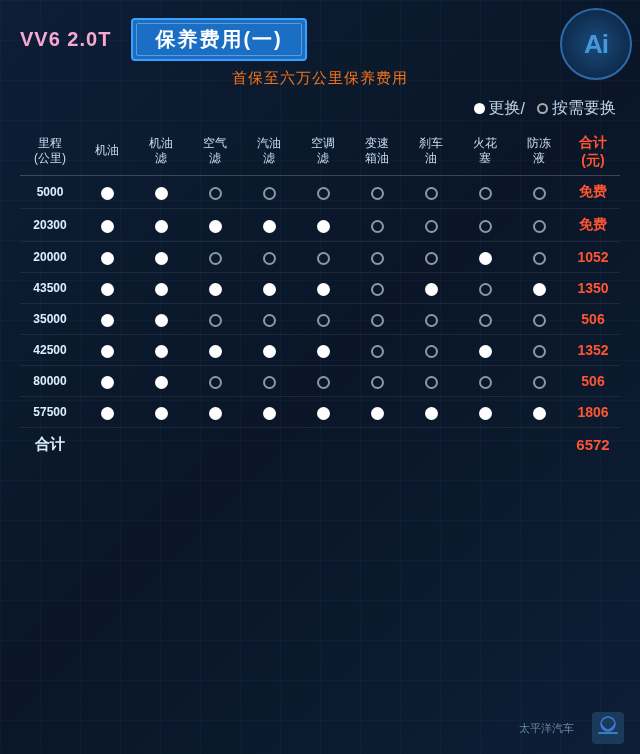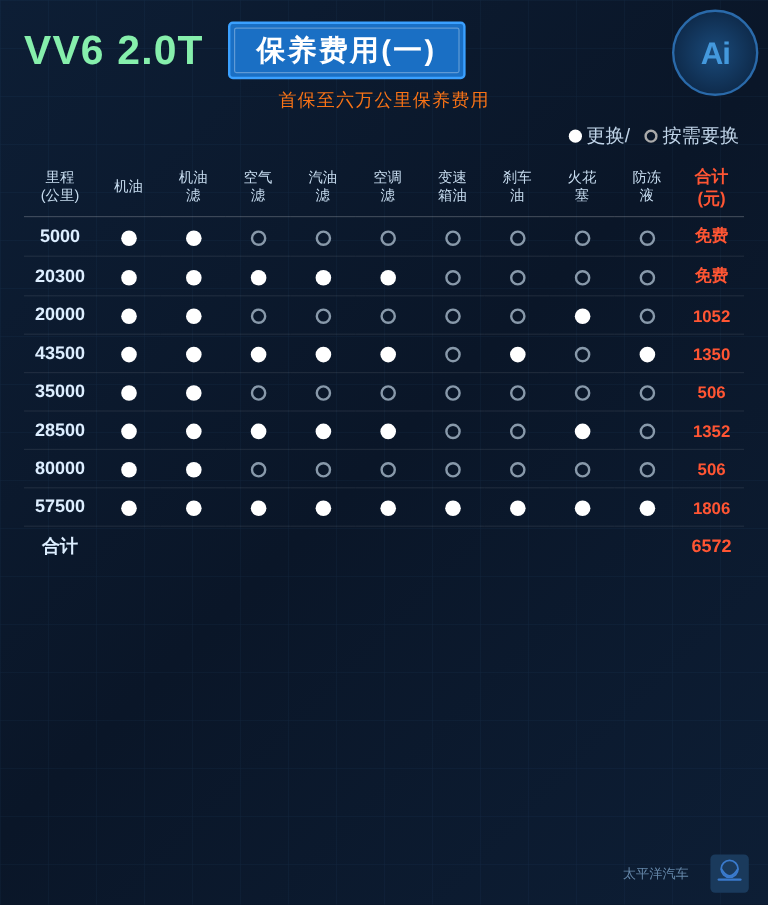--- a/index.html
+++ b/index.html
@@ -22,32 +22,32 @@
       position: relative;
       z-index: 1;
       padding: 18px 20px 10px 20px;
     }
     .header-row {
       display: flex;
       align-items: center;
       margin-bottom: 8px;
     }
     .model-title {
-      font-size: 34px;
-      font-weight: bold;
-      color: #86efac;
+      font-size: 20px;
+      font-weight: bold;
+      color: #f9a8d4;
       letter-spacing: 1px;
       margin-right: 20px;
     }
     .title-badge {
       background: #1a6fc4;
       border: 2px solid #3aa0ff;
       border-radius: 4px;
       padding: 6px 22px;
-      font-size: 24px;
+      font-size: 20px;
       font-weight: bold;
       color: #ffffff;
       letter-spacing: 2px;
       position: relative;
     }
     .title-badge::before {
       content: '';
       position: absolute;
       top: 3px; left: 3px; right: 3px; bottom: 3px;
       border: 1px solid rgba(255,255,255,0.3);
@@ -107,21 +107,21 @@
       text-align: center;
       width: 60px;
     }
     td {
       text-align: center;
       padding: 7px 2px;
       font-size: 13px;
       border-bottom: 1px solid rgba(255,255,255,0.08);
     }
     td:first-child {
-      font-size: 15px;
+      font-size: 12px;
       color: #ddeeff;
       font-weight: bold;
     }
     .total-col {
       color: #ff5533;
       font-weight: bold;
       font-size: 14px;
     }
     th.total-col {
       color: #ff5533;
@@ -298,21 +298,21 @@
       <td><span class="circle-empty"></span></td>
       <td><span class="circle-empty"></span></td>
       <td><span class="circle-empty"></span></td>
       <td><span class="circle-empty"></span></td>
       <td><span class="circle-empty"></span></td>
       <td><span class="circle-empty"></span></td>
       <td><span class="circle-empty"></span></td>
       <td class="total-col">506</td>
     </tr>
         <tr>
-      <td>28500</td>
+      <td>42500</td>
       <td><span class="circle-filled"></span></td>
       <td><span class="circle-filled"></span></td>
       <td><span class="circle-filled"></span></td>
       <td><span class="circle-filled"></span></td>
       <td><span class="circle-filled"></span></td>
       <td><span class="circle-empty"></span></td>
       <td><span class="circle-empty"></span></td>
       <td><span class="circle-filled"></span></td>
       <td><span class="circle-empty"></span></td>
       <td class="total-col">1352</td>

